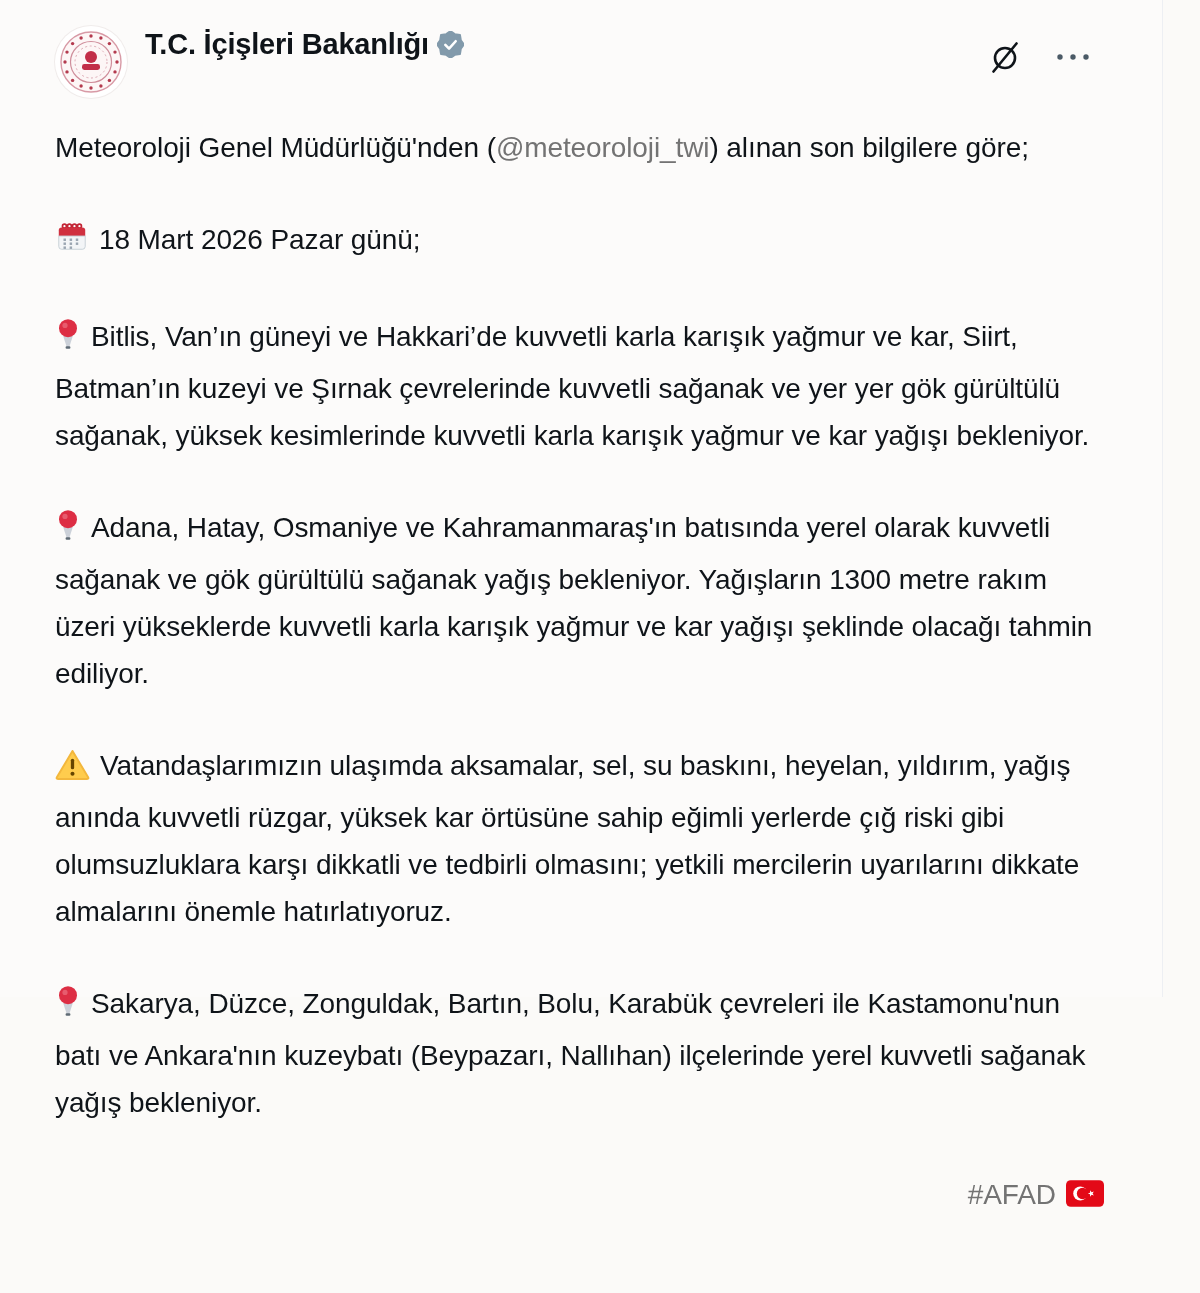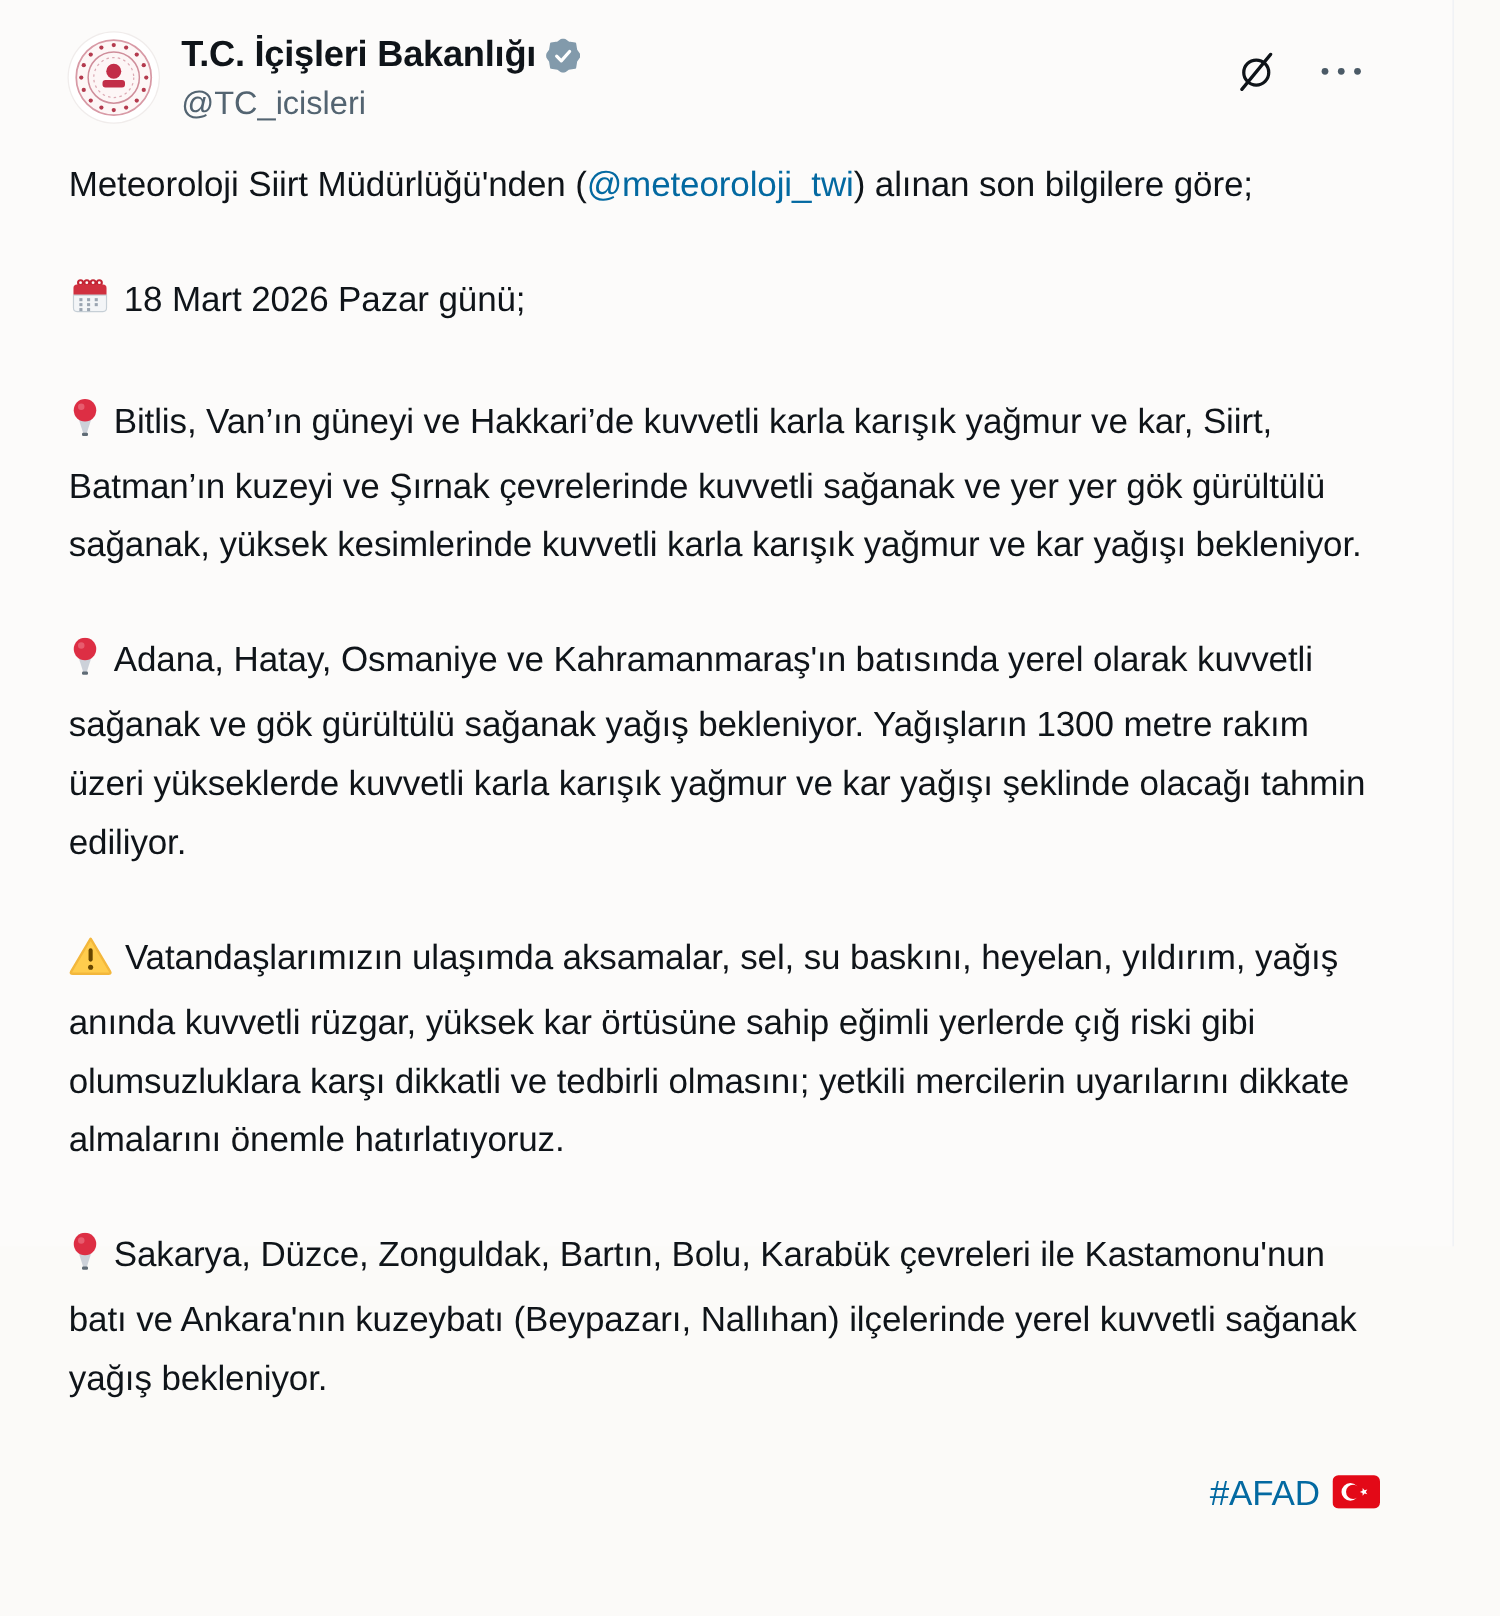--- a/index.html
+++ b/index.html
@@ -15,21 +15,21 @@
   .name-row { display:flex; align-items:center; gap:8px; }
   .name { font-size:29px; font-weight:700; color:#0f1419; letter-spacing:-0.2px; cursor:pointer; }
   .handle { font-size:26px; color:#536471; margin-top:6px; cursor:pointer; }
   .hdr-actions { position:absolute; right:10px; top:10px; display:flex; align-items:center; gap:26px; }
   .icon-btn { cursor:pointer; display:flex; align-items:center; justify-content:center;
               width:42px; height:42px; border-radius:50%; }
   
   .tweet-text { font-size:28px; line-height:47px; color:#0f1419; letter-spacing:-0.1px; }
   .tweet-text p { margin-bottom:45px; }
   .emoji { display:inline-block; vertical-align:-5px; margin-right:10px; }
-  a.tlink { color:#0369a1; text-decoration:none; cursor:pointer; }
+  a.tlink { color:#737373; text-decoration:none; cursor:pointer; }
   .hashtag-row { font-size:28px;text-align:right; }
   .flag { display:inline-block; vertical-align:-3px; margin-left:10px; }
 </style>
 </head>
 <body>
 
 <div class="column">
 
   <div class="hdr">
     <div class="avatar">
@@ -61,42 +61,41 @@
       </svg>
     </div>
     <div class="id-block">
       <div class="name-row">
         <span class="name">T.C. İçişleri Bakanlığı</span>
         <svg width="27" height="27" viewBox="0 0 24 24">
           <polygon points="24,12 21.24,15.83 20.49,20.49 15.83,21.24 12,24 8.17,21.24 3.51,20.49 2.76,15.83 0,12 2.76,8.17 3.51,3.51 8.17,2.76 12,0 15.83,2.76 20.49,3.51 21.24,8.17" fill="#829aab" stroke="#829aab" stroke-width="1.6" stroke-linejoin="round"></polygon>
           <polyline points="7.4,12.4 10.7,15.7 16.6,9.1" fill="none" stroke="#ffffff" stroke-width="2.3" stroke-linecap="round" stroke-linejoin="round"></polyline>
         </svg>
       </div>
-      <div class="handle">@TC_icisleri</div>
     </div>
     <div class="hdr-actions">
       <div class="icon-btn">
         <svg width="36" height="36" viewBox="0 0 36 36">
           <circle cx="18" cy="19" r="10" fill="none" stroke="#0f1419" stroke-width="2.6"></circle>
           <line x1="29.5" y1="4.5" x2="6.5" y2="32.5" stroke="#0f1419" stroke-width="2.6" stroke-linecap="round"></line>
         </svg>
       </div>
       <div class="icon-btn">
         <svg width="36" height="10" viewBox="0 0 36 10">
           <circle cx="5" cy="5" r="2.7" fill="#4b5a66"></circle>
           <circle cx="18" cy="5" r="2.7" fill="#4b5a66"></circle>
           <circle cx="31" cy="5" r="2.7" fill="#4b5a66"></circle>
         </svg>
       </div>
     </div>
   </div>
 
   <div class="tweet-text">
 
-    <p><span>Meteoroloji Siirt Müdürlüğü'nden (</span><a class="tlink">@meteoroloji_twi</a><span>) alınan son bilgilere göre;</span></p>
+    <p><span>Meteoroloji Genel Müdürlüğü'nden (</span><a class="tlink">@meteoroloji_twi</a><span>) alınan son bilgilere göre;</span></p>
 
     <p>
       <span class="emoji">
         <svg width="34" height="34" viewBox="0 0 36 36">
           <g stroke="#c22333" stroke-width="1.8" fill="none">
             <circle cx="10" cy="6.5" r="2.1"></circle>
               <circle cx="15.3" cy="6.5" r="2.1"></circle>
             <circle cx="20.6" cy="6.5" r="2.1"></circle>
               <circle cx="25.9" cy="6.5" r="2.1"></circle>
           </g>

